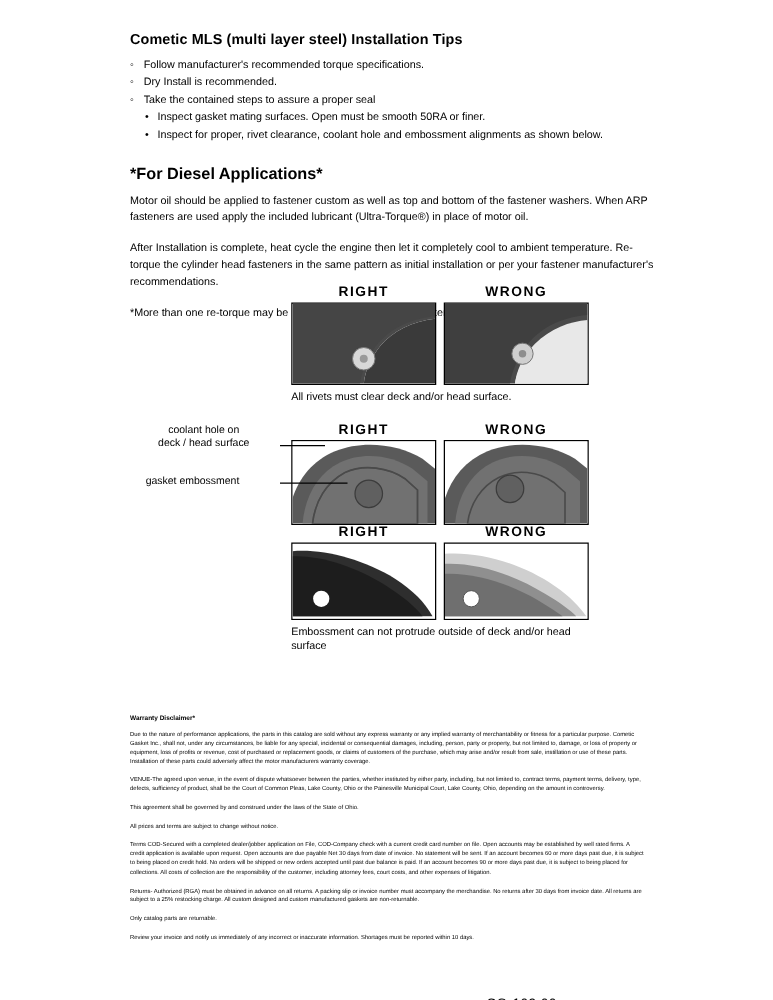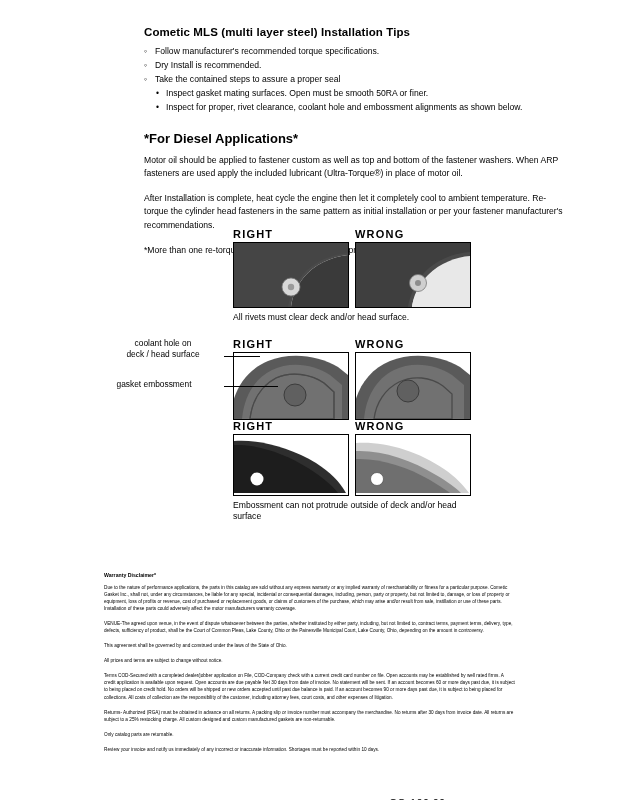--- a/index.html
+++ b/index.html
@@ -20,21 +20,20 @@
     left: 0; top: 0;
     width: 618px;
     height: 800px;
     background: #fff;
   }
   .content {
     position: absolute;
     left: 104px;
     top: 26px;
     width: 420px;
-    margin-left: 40px;
   }
   h1.title {
     font-size: 11.5px;
     font-weight: bold;
     margin: 0 0 7px 0;
     letter-spacing: 0.1px;
   }
   ul.bullets {
     list-style: none;
     margin: 0;
@@ -95,21 +94,21 @@
   .fig-row {
     display: flex;
     gap: 6px;
   }
   .fig-col {
     width: 116px;
   }
   .fig-label {
     font-size: 11px;
     font-weight: bold;
-    text-align: left;
+    text-align: center;
     letter-spacing: 1.2px;
     margin-bottom: 2px;
   }
   .fig-box {
     width: 116px;
     border: 1px solid #000;
     box-sizing: border-box;
     background: #fff;
     overflow: hidden;
   }

